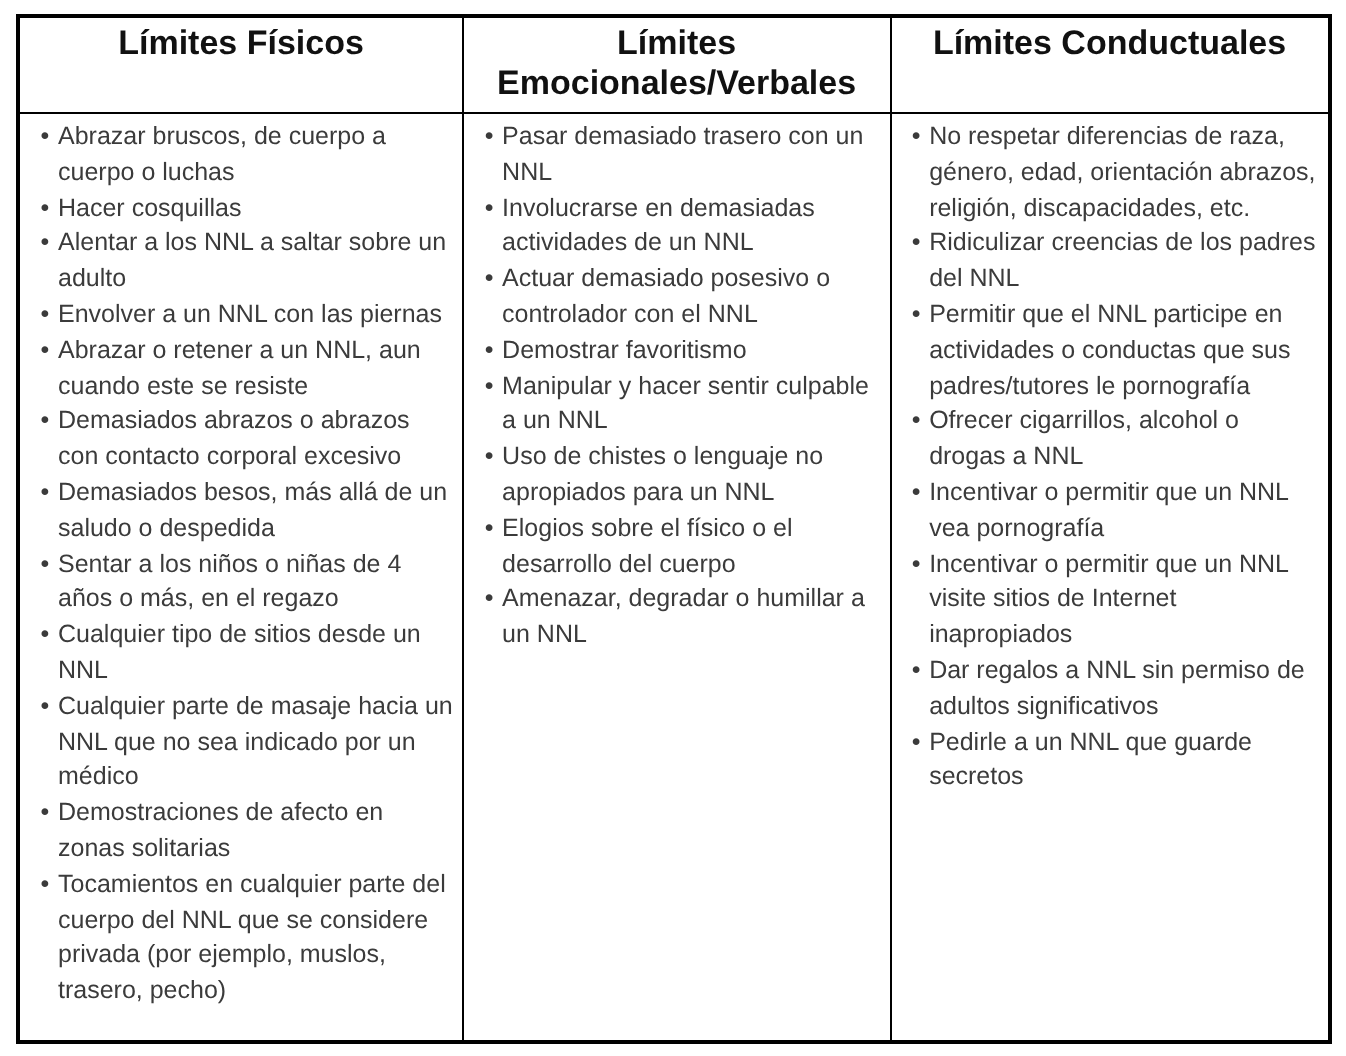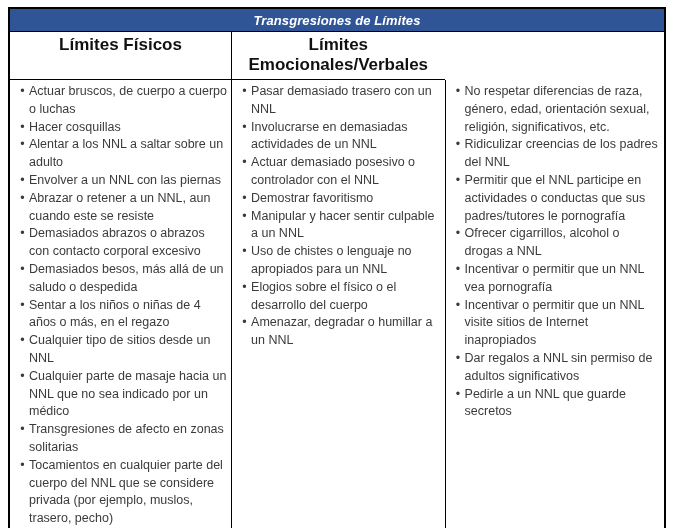--- a/index.html
+++ b/index.html
@@ -65,34 +65,34 @@
     color: var(--body-text, #3B3B3B);
   }
   ul.items .txt { flex: 1; }
 </style>
 </head>
 <body>
 
 <div class="page">
   <div class="tbl">
 
-    <div class="title-row">Transgresiones de Límites</div>
 
     <div class="grid">
       <div class="hcell">Límites Físicos</div>
       <div class="hcell">Límites Emocionales/Verbales</div>
+      <div class="hcell">Límites Conductuales</div>
     </div>
 
     <div class="grid">
       <div class="cell">
         <ul class="items">
 
             <li>
               <span class="bullet">•</span>
-              <span class="txt">Actuar bruscos, de cuerpo a cuerpo o luchas</span>
+              <span class="txt">Abrazar bruscos, de cuerpo a cuerpo o luchas</span>
             </li>
 
             <li>
               <span class="bullet">•</span>
               <span class="txt">Hacer cosquillas</span>
             </li>
 
             <li>
               <span class="bullet">•</span>
               <span class="txt">Alentar a los NNL a saltar sobre un adulto</span>
@@ -128,21 +128,21 @@
               <span class="txt">Cualquier tipo de sitios desde un NNL</span>
             </li>
 
             <li>
               <span class="bullet">•</span>
               <span class="txt">Cualquier parte de masaje hacia un NNL que no sea indicado por un médico</span>
             </li>
 
             <li>
               <span class="bullet">•</span>
-              <span class="txt">Transgresiones de afecto en zonas solitarias</span>
+              <span class="txt">Demostraciones de afecto en zonas solitarias</span>
             </li>
 
             <li>
               <span class="bullet">•</span>
               <span class="txt">Tocamientos en cualquier parte del cuerpo del NNL que se considere privada (por ejemplo, muslos, trasero, pecho)</span>
             </li>
           </ul>
       </div>
 
       <div class="cell">
@@ -188,21 +188,21 @@
               <span class="txt">Amenazar, degradar o humillar a un NNL</span>
             </li>
           </ul>
       </div>
 
       <div class="cell">
         <ul class="items">
 
             <li>
               <span class="bullet">•</span>
-              <span class="txt">No respetar diferencias de raza, género, edad, orientación sexual, religión, significativos, etc.</span>
+              <span class="txt">No respetar diferencias de raza, género, edad, orientación abrazos, religión, discapacidades, etc.</span>
             </li>
 
             <li>
               <span class="bullet">•</span>
               <span class="txt">Ridiculizar creencias de los padres del NNL</span>
             </li>
 
             <li>
               <span class="bullet">•</span>
               <span class="txt">Permitir que el NNL participe en actividades o conductas que sus padres/tutores le pornografía</span>

